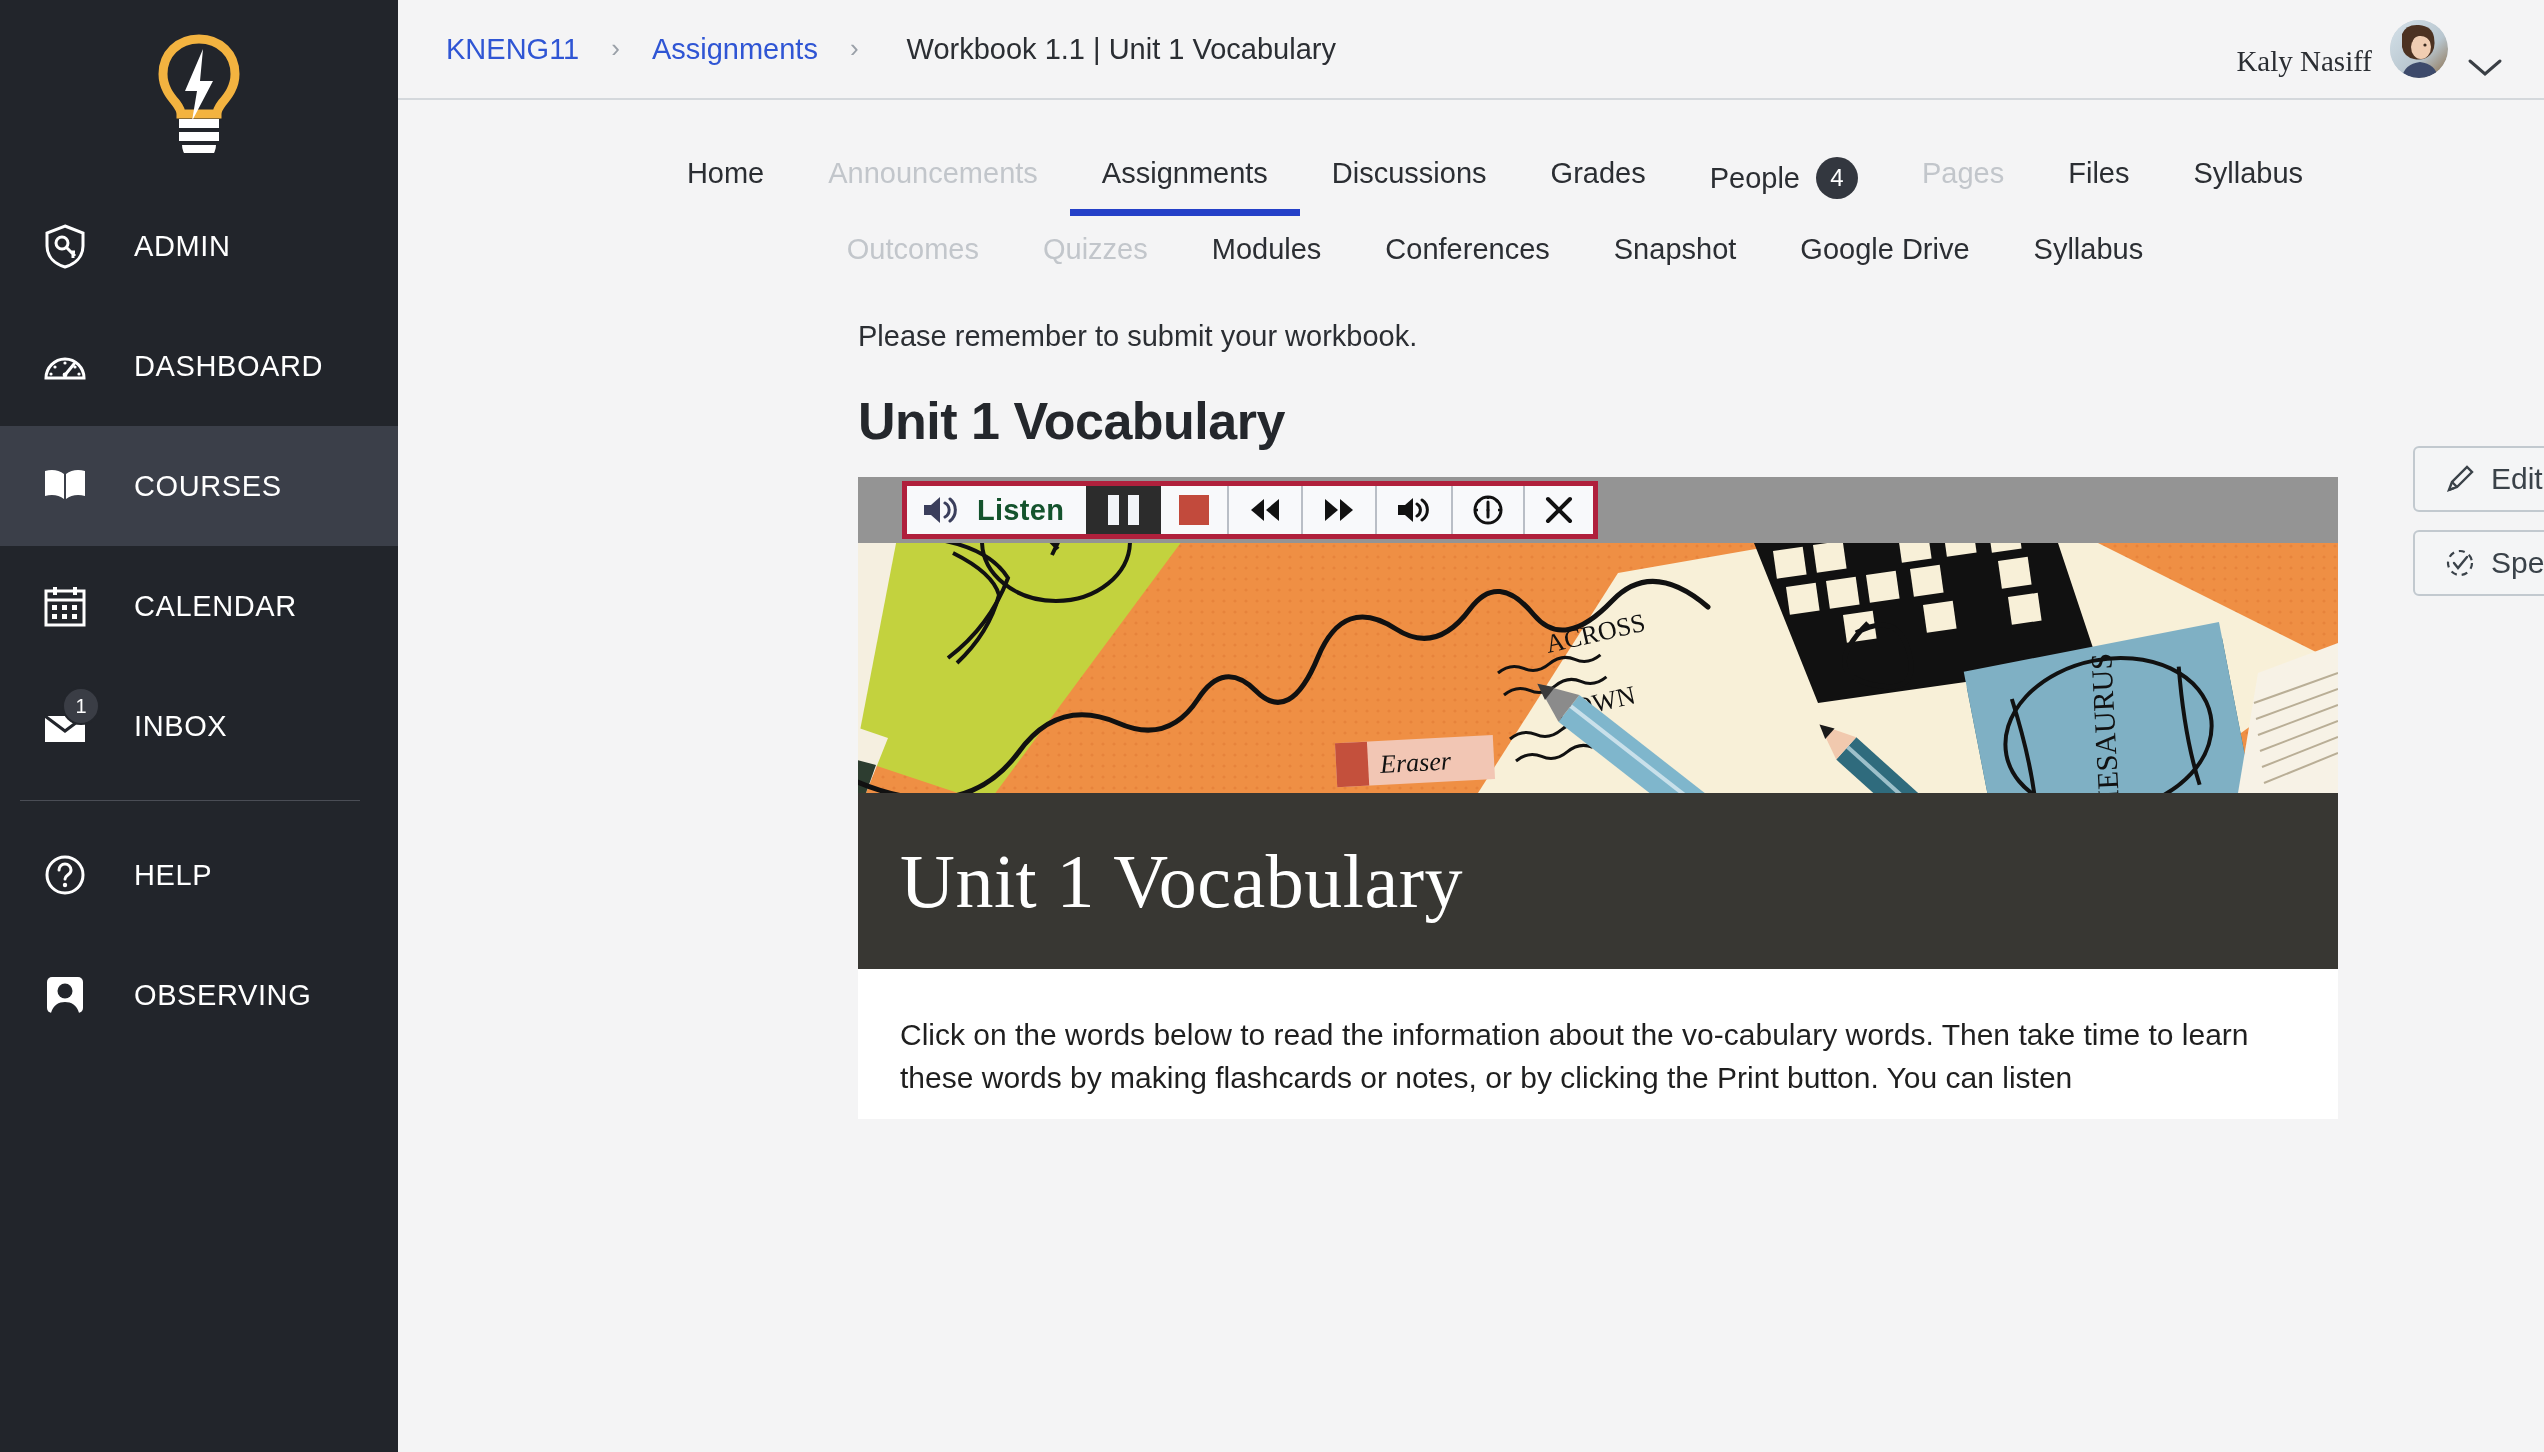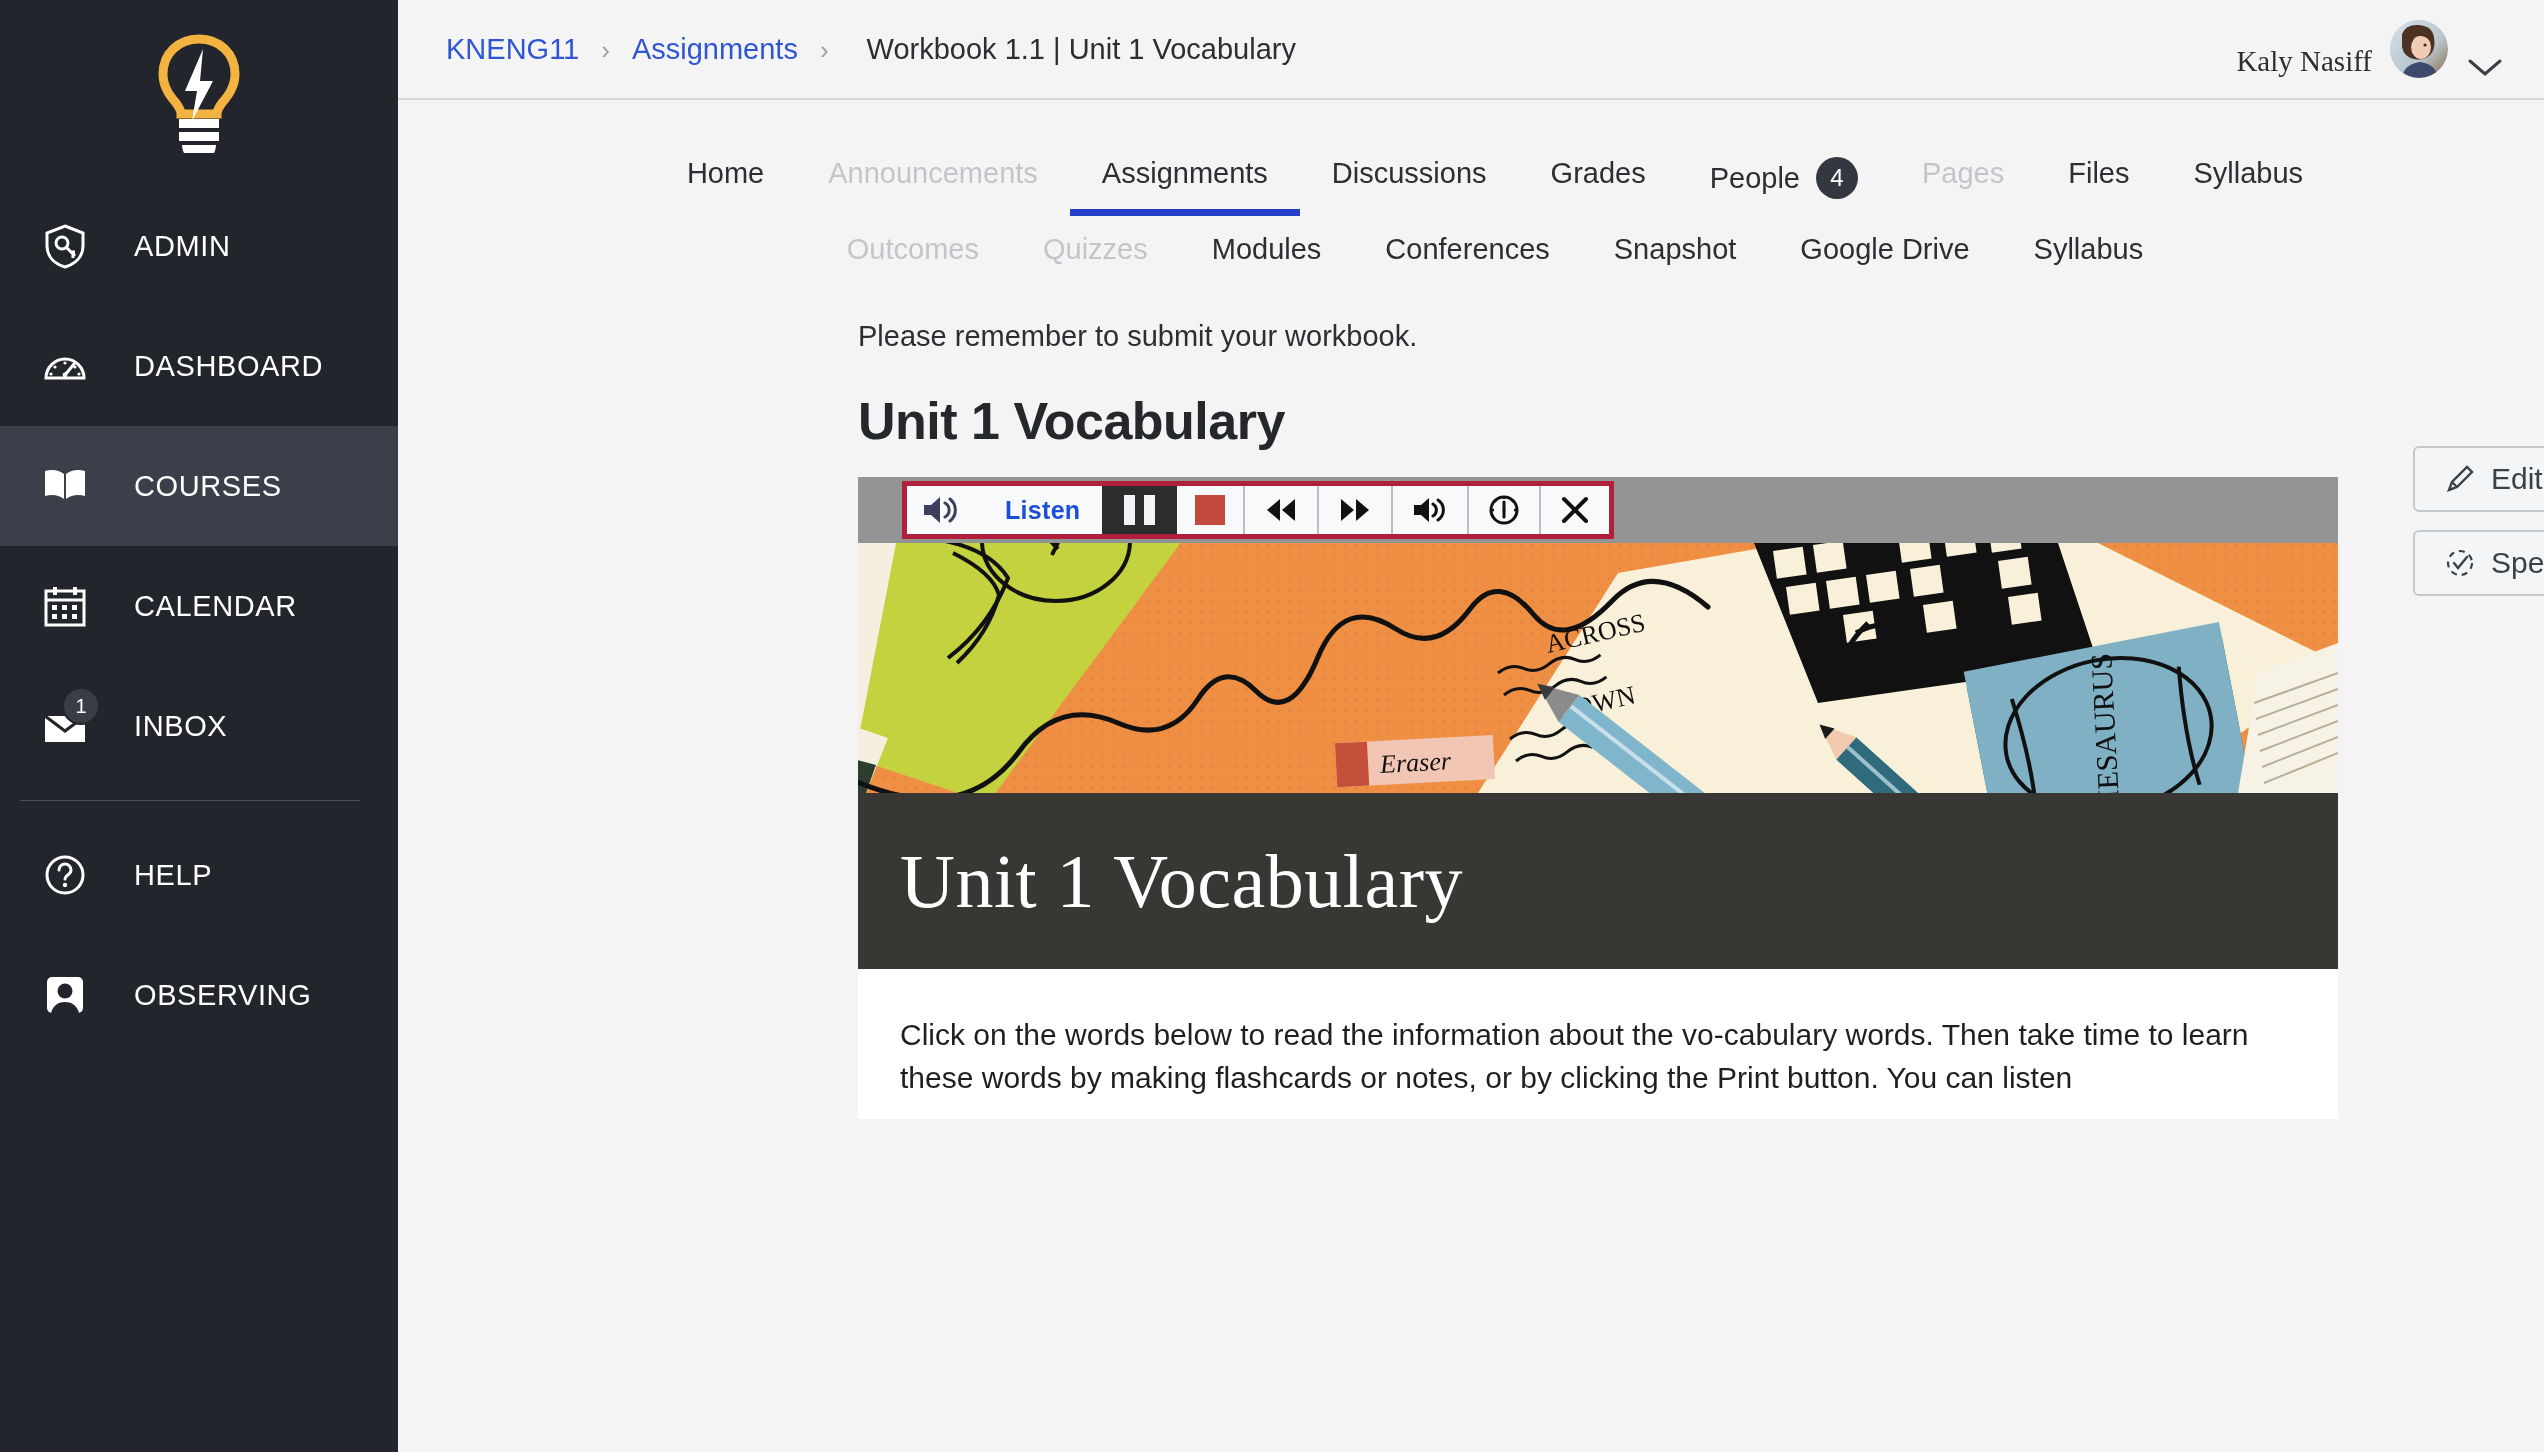--- a/index.html
+++ b/index.html
@@ -83,21 +83,21 @@
     overflow: hidden;
   }
 
   .topbar {
     height: 100px;
     border-bottom: 2px solid #d4d8dc;
     display: flex; align-items: center;
     padding: 0 40px 0 48px;
     background: #f4f4f5;
   }
-  .breadcrumb { display: flex; align-items: flex-end; gap: 4px; font-size: 29px; }
+  .breadcrumb { display: flex; align-items: flex-start; gap: 14px; font-size: 29px; }
   .crumb-link { color: #2f55d4; cursor: pointer; white-space: nowrap; }
   .crumb-sep { color: #9aa0a8; margin: 0 18px; font-size: 26px; }
   .crumb-current { color: #2b2e33; white-space: nowrap; margin-left: 16px; }
 
   .user-area {
     margin-left: auto;
     display: flex; align-items: flex-end; gap: 18px;
     cursor: pointer;
     font-family: Liberation Serif, serif;
   }
@@ -178,23 +178,22 @@
     display: flex; align-items: center; justify-content: center;
     padding: 0 18px;
     border-right: 2px solid #b9bec6;
     background: #f8f9fb;
     cursor: pointer;
     min-width: 62px;
   }
   .lb-btn:last-child { border-right: none; }
   .lb-listen { gap: 16px; padding: 0 22px 0 14px; border-right: none; }
   .lb-listen .lb-text {
-    font-size: 25px; font-weight: 700; color: #1d4ed8;
+    font-size: 29px; font-weight: 700; color: #14532d;
     letter-spacing: 0.3px;
-    margin-left: 28px;
   }
   .lb-pause { background: #2c2c2c; border-right: none; padding: 0 22px; }
   .lb-pause .bar { width: 11px; height: 30px; background: #f2f4f8; display: inline-block; }
   .lb-pause .bars { display: flex; gap: 9px; }
   .stop-square { width: 30px; height: 30px; background: #c24a3c; }
 
   .hero {
     height: 250px;
     position: relative;
     overflow: hidden;

